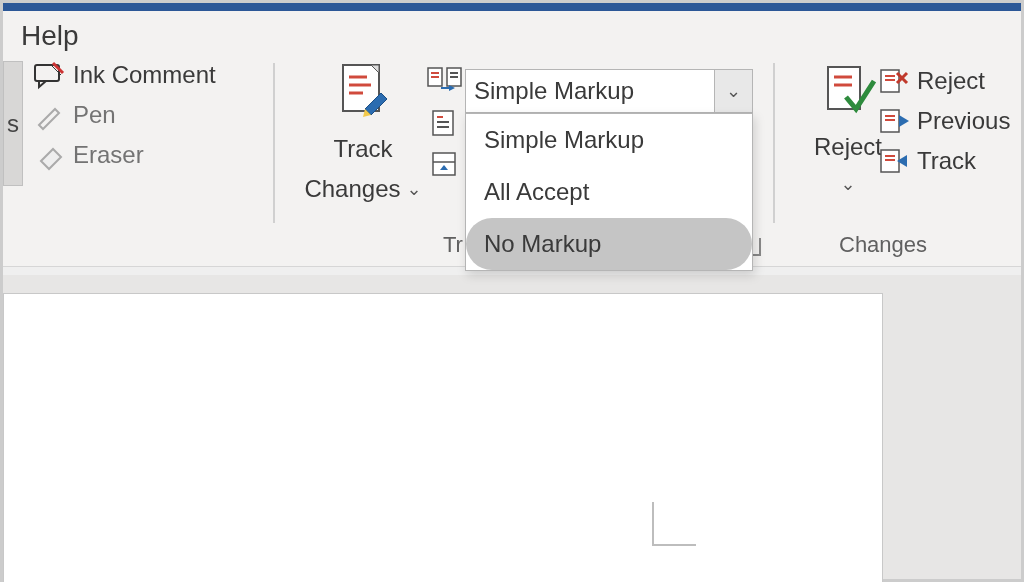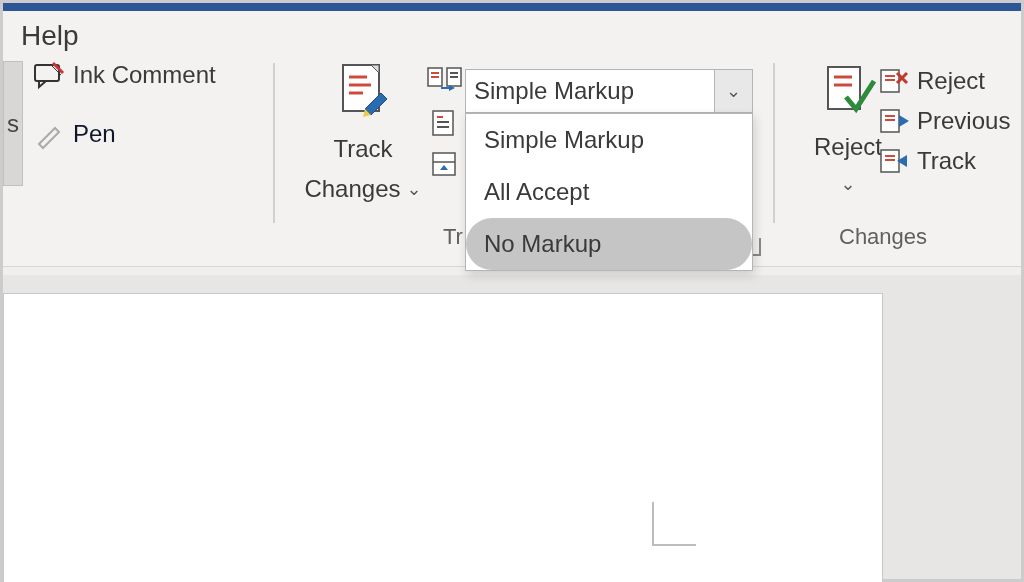--- a/index.html
+++ b/index.html
@@ -56,42 +56,42 @@
   }
   .ink-row {
     display: flex;
     align-items: flex-start;
     height: 40px;
     gap: 6px;
     padding-left: 2px;
     font-size: 24px;
     color: #3a3a3a;
   }
-  .ink-row.disabled { color: #0f172a; margin-top: 19px; }
+  .ink-row.disabled { color: #737373; }
   .ink-row .icon { width: 34px; display:flex; align-items:center; justify-content:center; }
 
   .sep {
     position: absolute;
     top: 2px;
     width: 0;
     height: 160px;
     border-left: 2px solid #d0d0d0;
   }
 
   .track-group { position: absolute; left: 290px; top: 0; width: 140px; text-align: center; }
   .big-button { display:flex; flex-direction:column; align-items:center; gap:12px; font-size:24px; color:#3a3a3a; }
   .big-button .caret-line { display:flex; align-items:center; gap:6px; }
   .caret { font-size: 18px; color:#555; }
 
   .mid-icons { position: absolute; left: 420px; top: 0; width: 44px; }
   .mid-icons .mini { height: 40px; display:flex; align-items:center; justify-content:center; margin-bottom:2px; }
 
   .group-label {
     position: absolute;
-    bottom: 16px;
+    bottom: 8px;
     font-size: 22px;
     color: #606060;
     text-align: center;
   }
   .group-label.tracking { left: 440px; }
   .launcher {
     position: absolute;
     left: 740px;
     bottom: 10px;
     width: 18px; height: 18px;
@@ -194,20 +194,28 @@
         </span>
         <span>Ink Comment</span>
       </div>
       <div class="ink-row disabled">
         <span class="icon">
           <svg width="30" height="30" viewBox="0 0 30 30">
             <path d="M4 24 L20 8 L24 12 L8 28 Z" fill="none" stroke="#aaa" stroke-width="2"></path>
           </svg>
         </span>
         <span>Pen</span>
+      </div>
+      <div class="ink-row disabled">
+        <span class="icon">
+          <svg width="30" height="30" viewBox="0 0 30 30">
+            <path d="M6 20 L18 8 L26 16 L14 28 Z" fill="#eee" stroke="#aaa" stroke-width="2"></path>
+          </svg>
+        </span>
+        <span>Eraser</span>
       </div>
     </div>
 
     <div class="sep" style="left:270px"></div>
 
     <div class="track-group">
       <div class="big-button">
         <span>
           <svg width="56" height="62" viewBox="0 0 56 62">
             <rect x="8" y="4" width="36" height="46" fill="#fff" stroke="#555" stroke-width="2"></rect>

